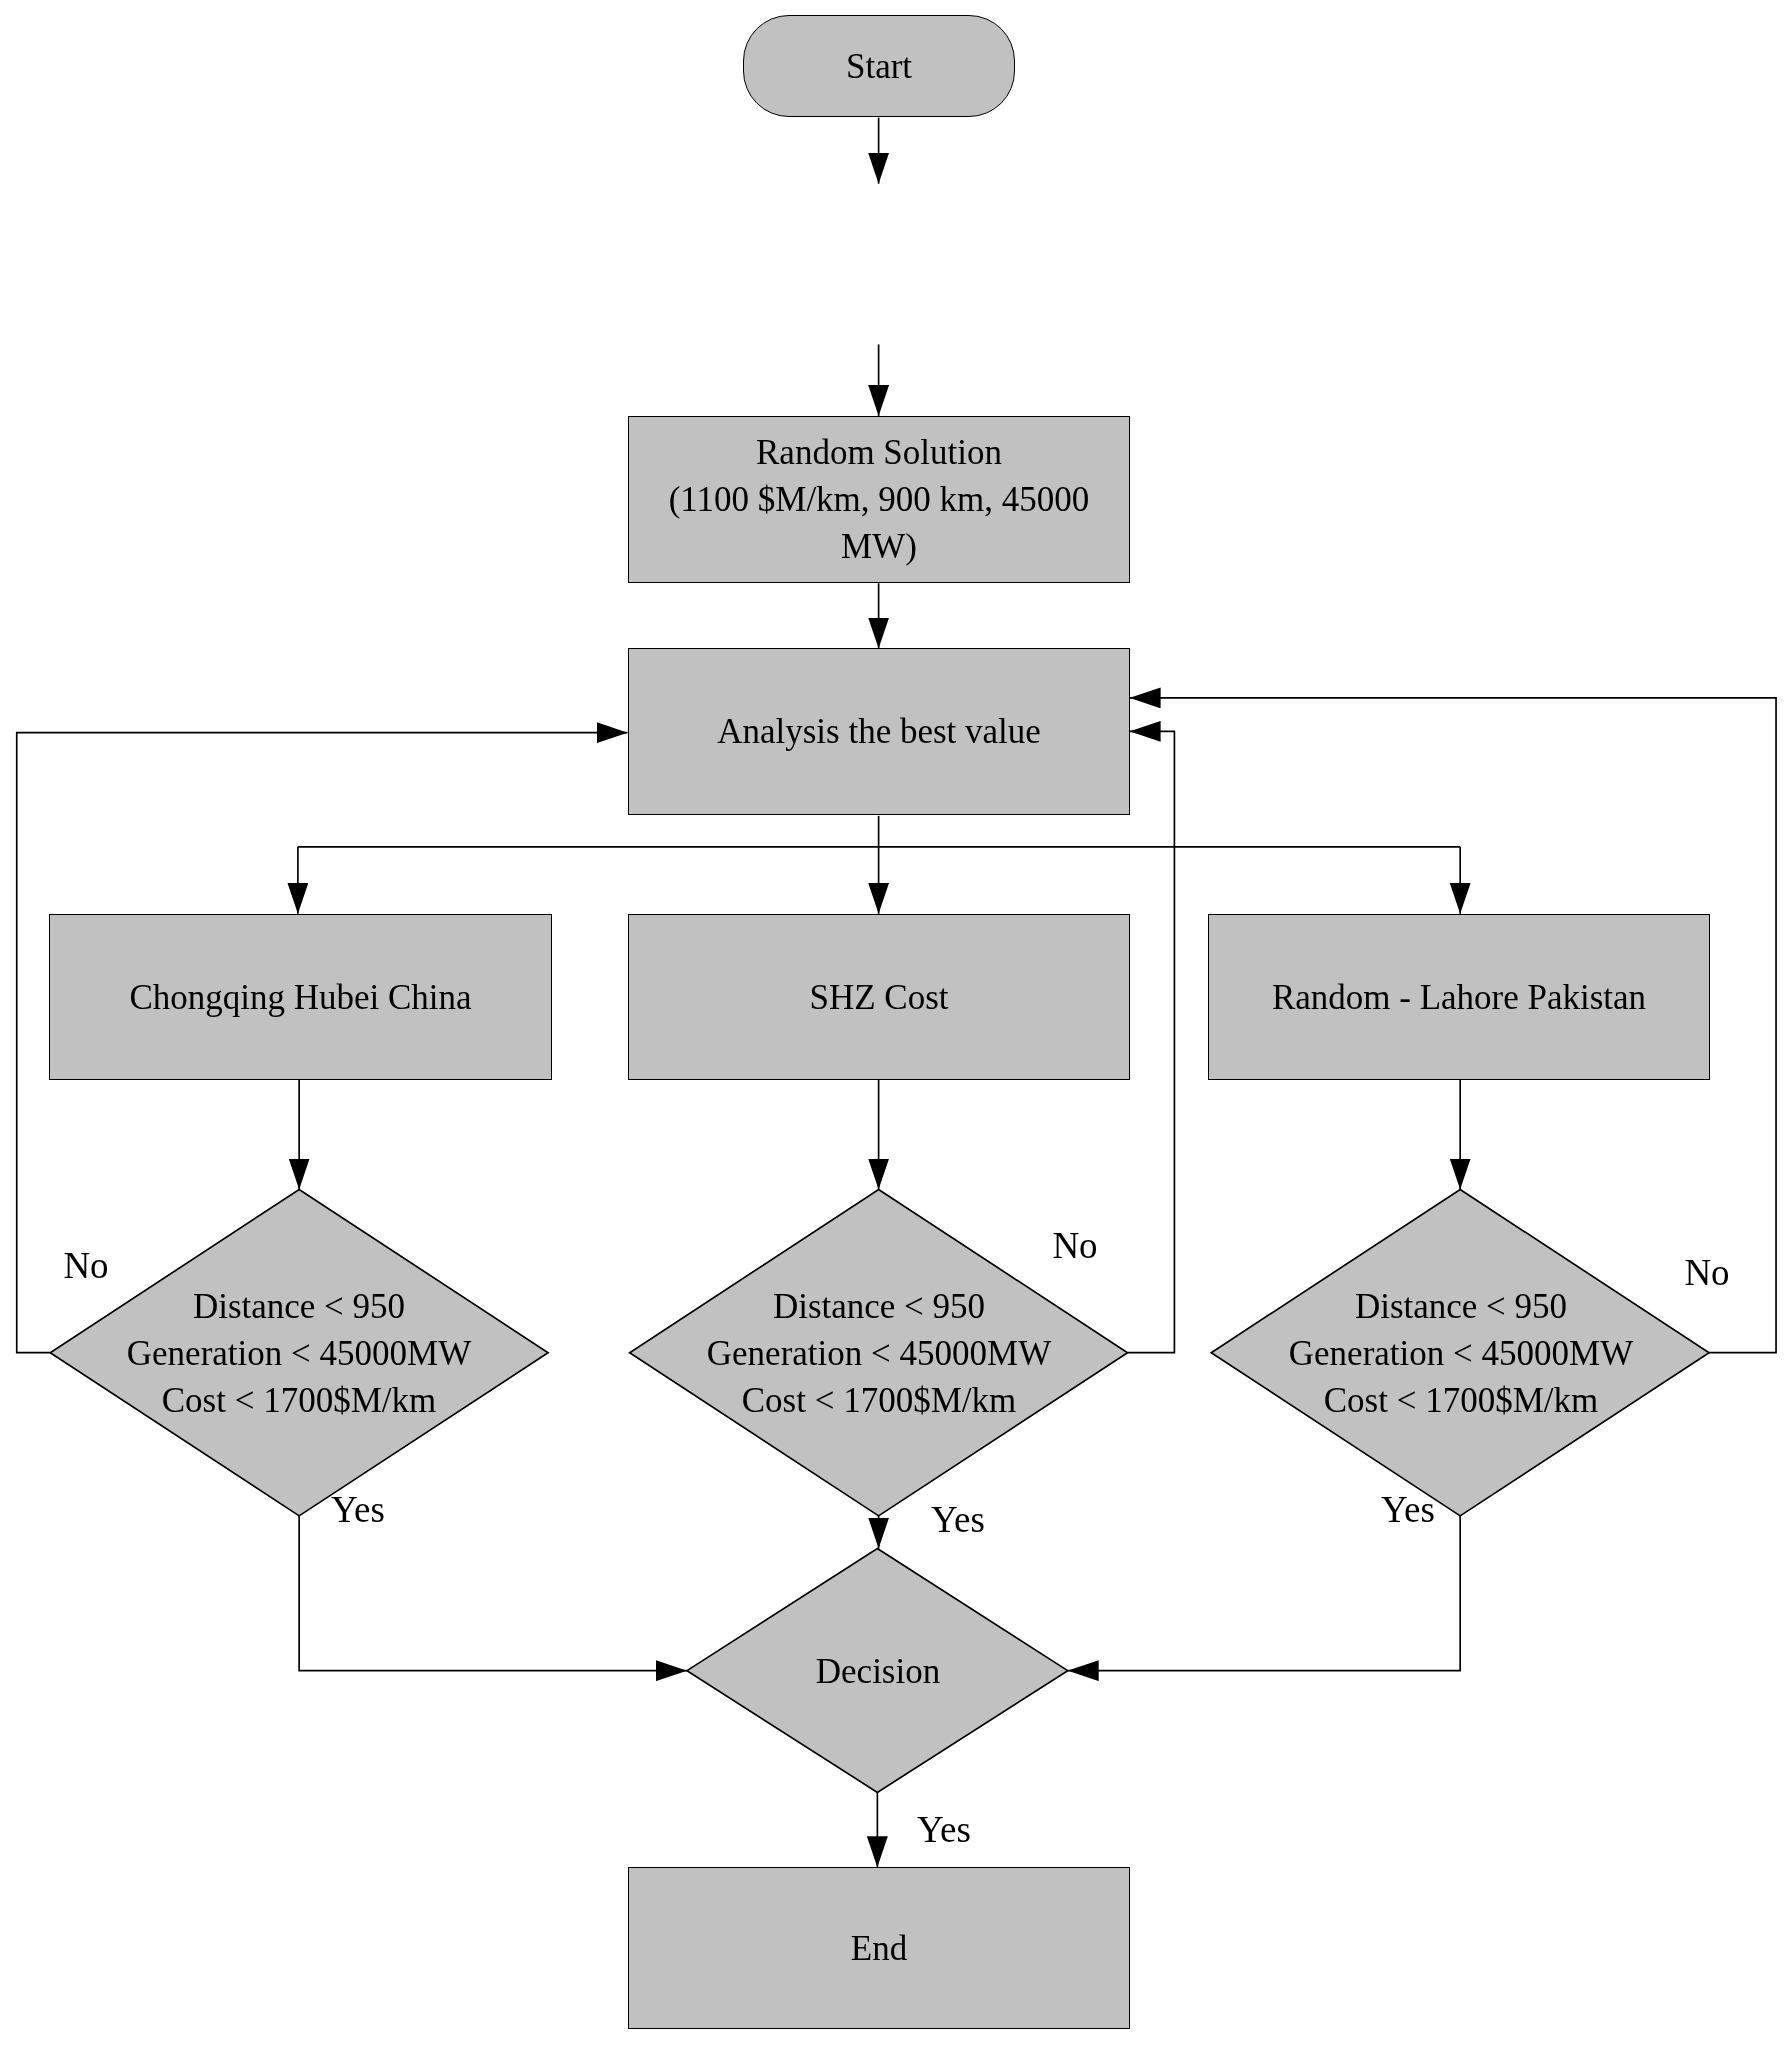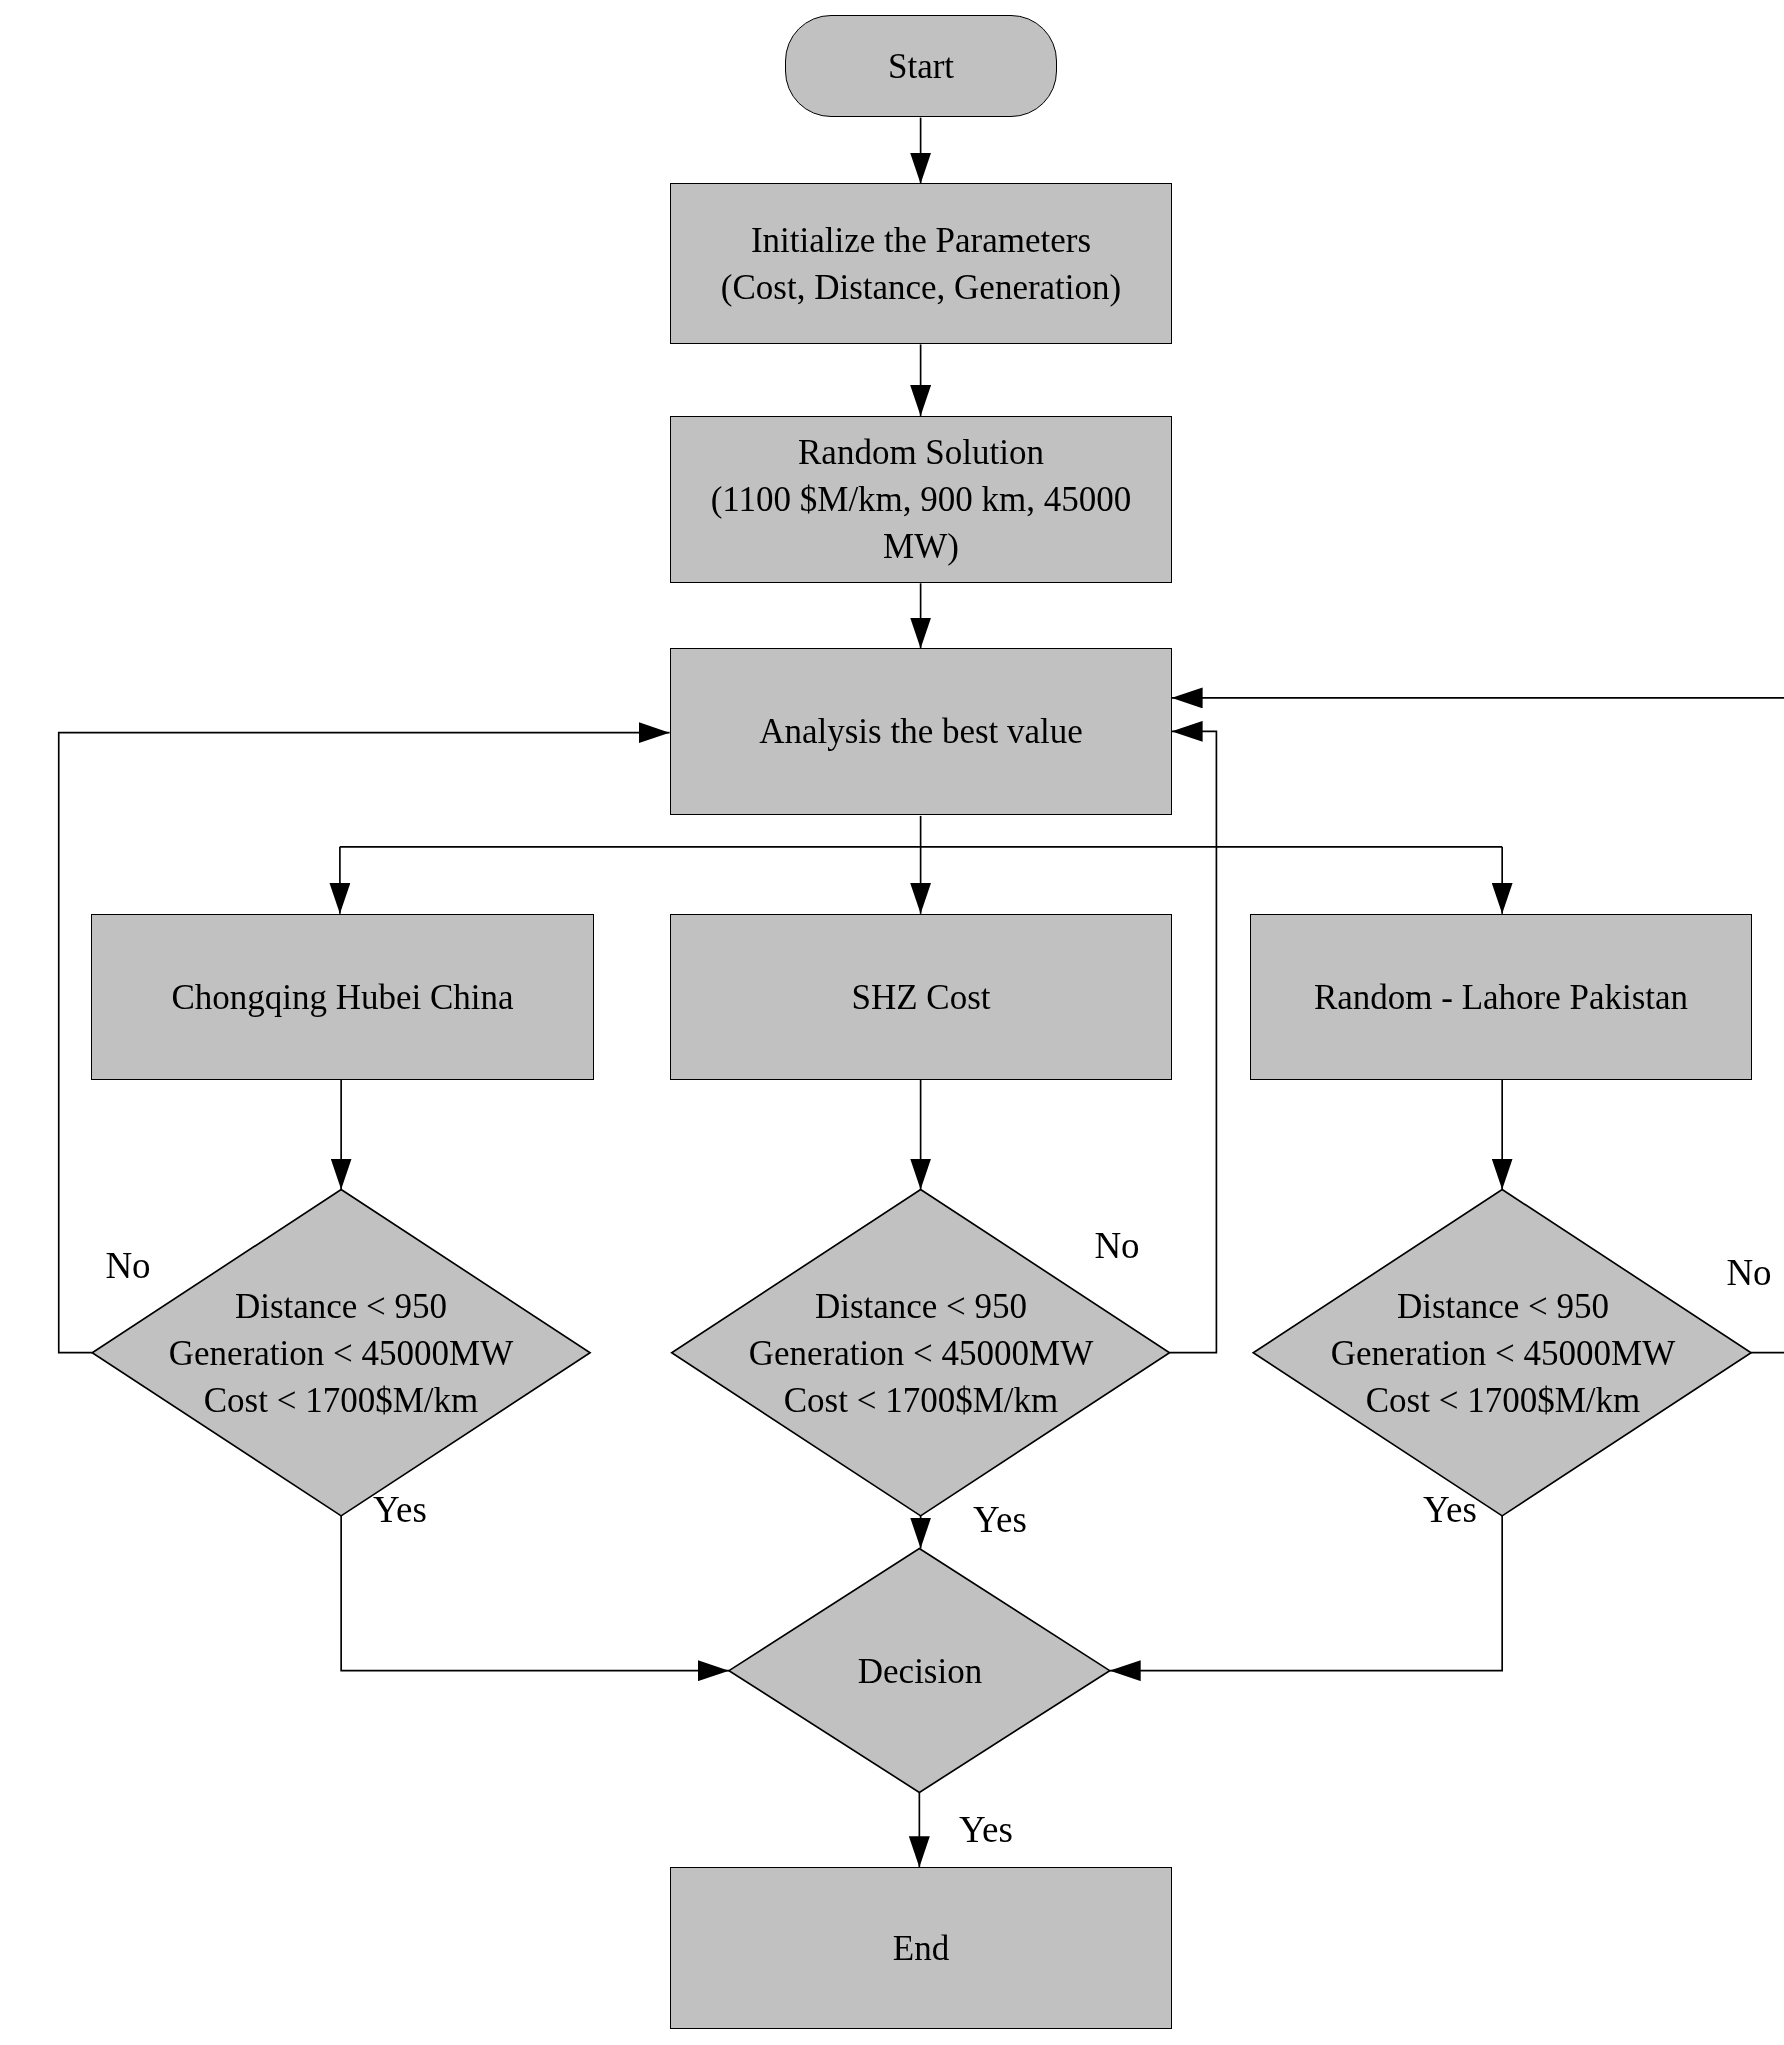--- a/index.html
+++ b/index.html
@@ -8,21 +8,20 @@
     --background:#ffffff;
     --text:#000000;
   }
   html,body{margin:0;padding:0;background:var(--background);}
   .canvas{
     position:relative;
     width:1648px;height:2046px;
     background:var(--background);
     font-family:"Liberation Serif","DejaVu Serif",serif;
     color:var(--text);
-    margin-left:42px;
   }
   svg.wires{position:absolute;left:0;top:0;}
   .node{
     position:absolute;
     box-sizing:border-box;
     background:var(--node-fill);
     border:1.7px solid var(--line);
     display:flex;align-items:center;justify-content:center;
     text-align:center;
   }
@@ -81,24 +80,20 @@
     <polygon points="715,2842 1310,3232 715,3622 120,3232" style="fill:var(--node-fill)" stroke="var(--line)" stroke-width="4"></polygon>
     <polygon points="2100,2842 2695,3232 2100,3622 1505,3232" style="fill:var(--node-fill)" stroke="var(--line)" stroke-width="4"></polygon>
     <polygon points="3490,2842 4085,3232 3490,3622 2895,3232" style="fill:var(--node-fill)" stroke="var(--line)" stroke-width="4"></polygon>
     <polygon points="2097,3700 2552,3992 2097,4283 1642,3992" style="fill:var(--node-fill)" stroke="var(--line)" stroke-width="4"></polygon>
   </svg>
 
   <div class="node terminator" style="left:743px;top:15px;width:272px;height:102px;">
     <div class="label">Start</div>
   </div>
 
-  <div class="node" style="left:628px;top:183px;width:502px;height:161px;">
-    <div class="label">Initialize the Parameters
-(Cost, Distance, Generation)</div>
-  </div>
 
   <div class="node" style="left:628px;top:416px;width:502px;height:167px;">
     <div class="label">Random Solution
 (1100 $M/km, 900 km, 45000
 MW)</div>
   </div>
 
   <div class="node" style="left:628px;top:648px;width:502px;height:167px;">
     <div class="label">Analysis the best value</div>
   </div>

